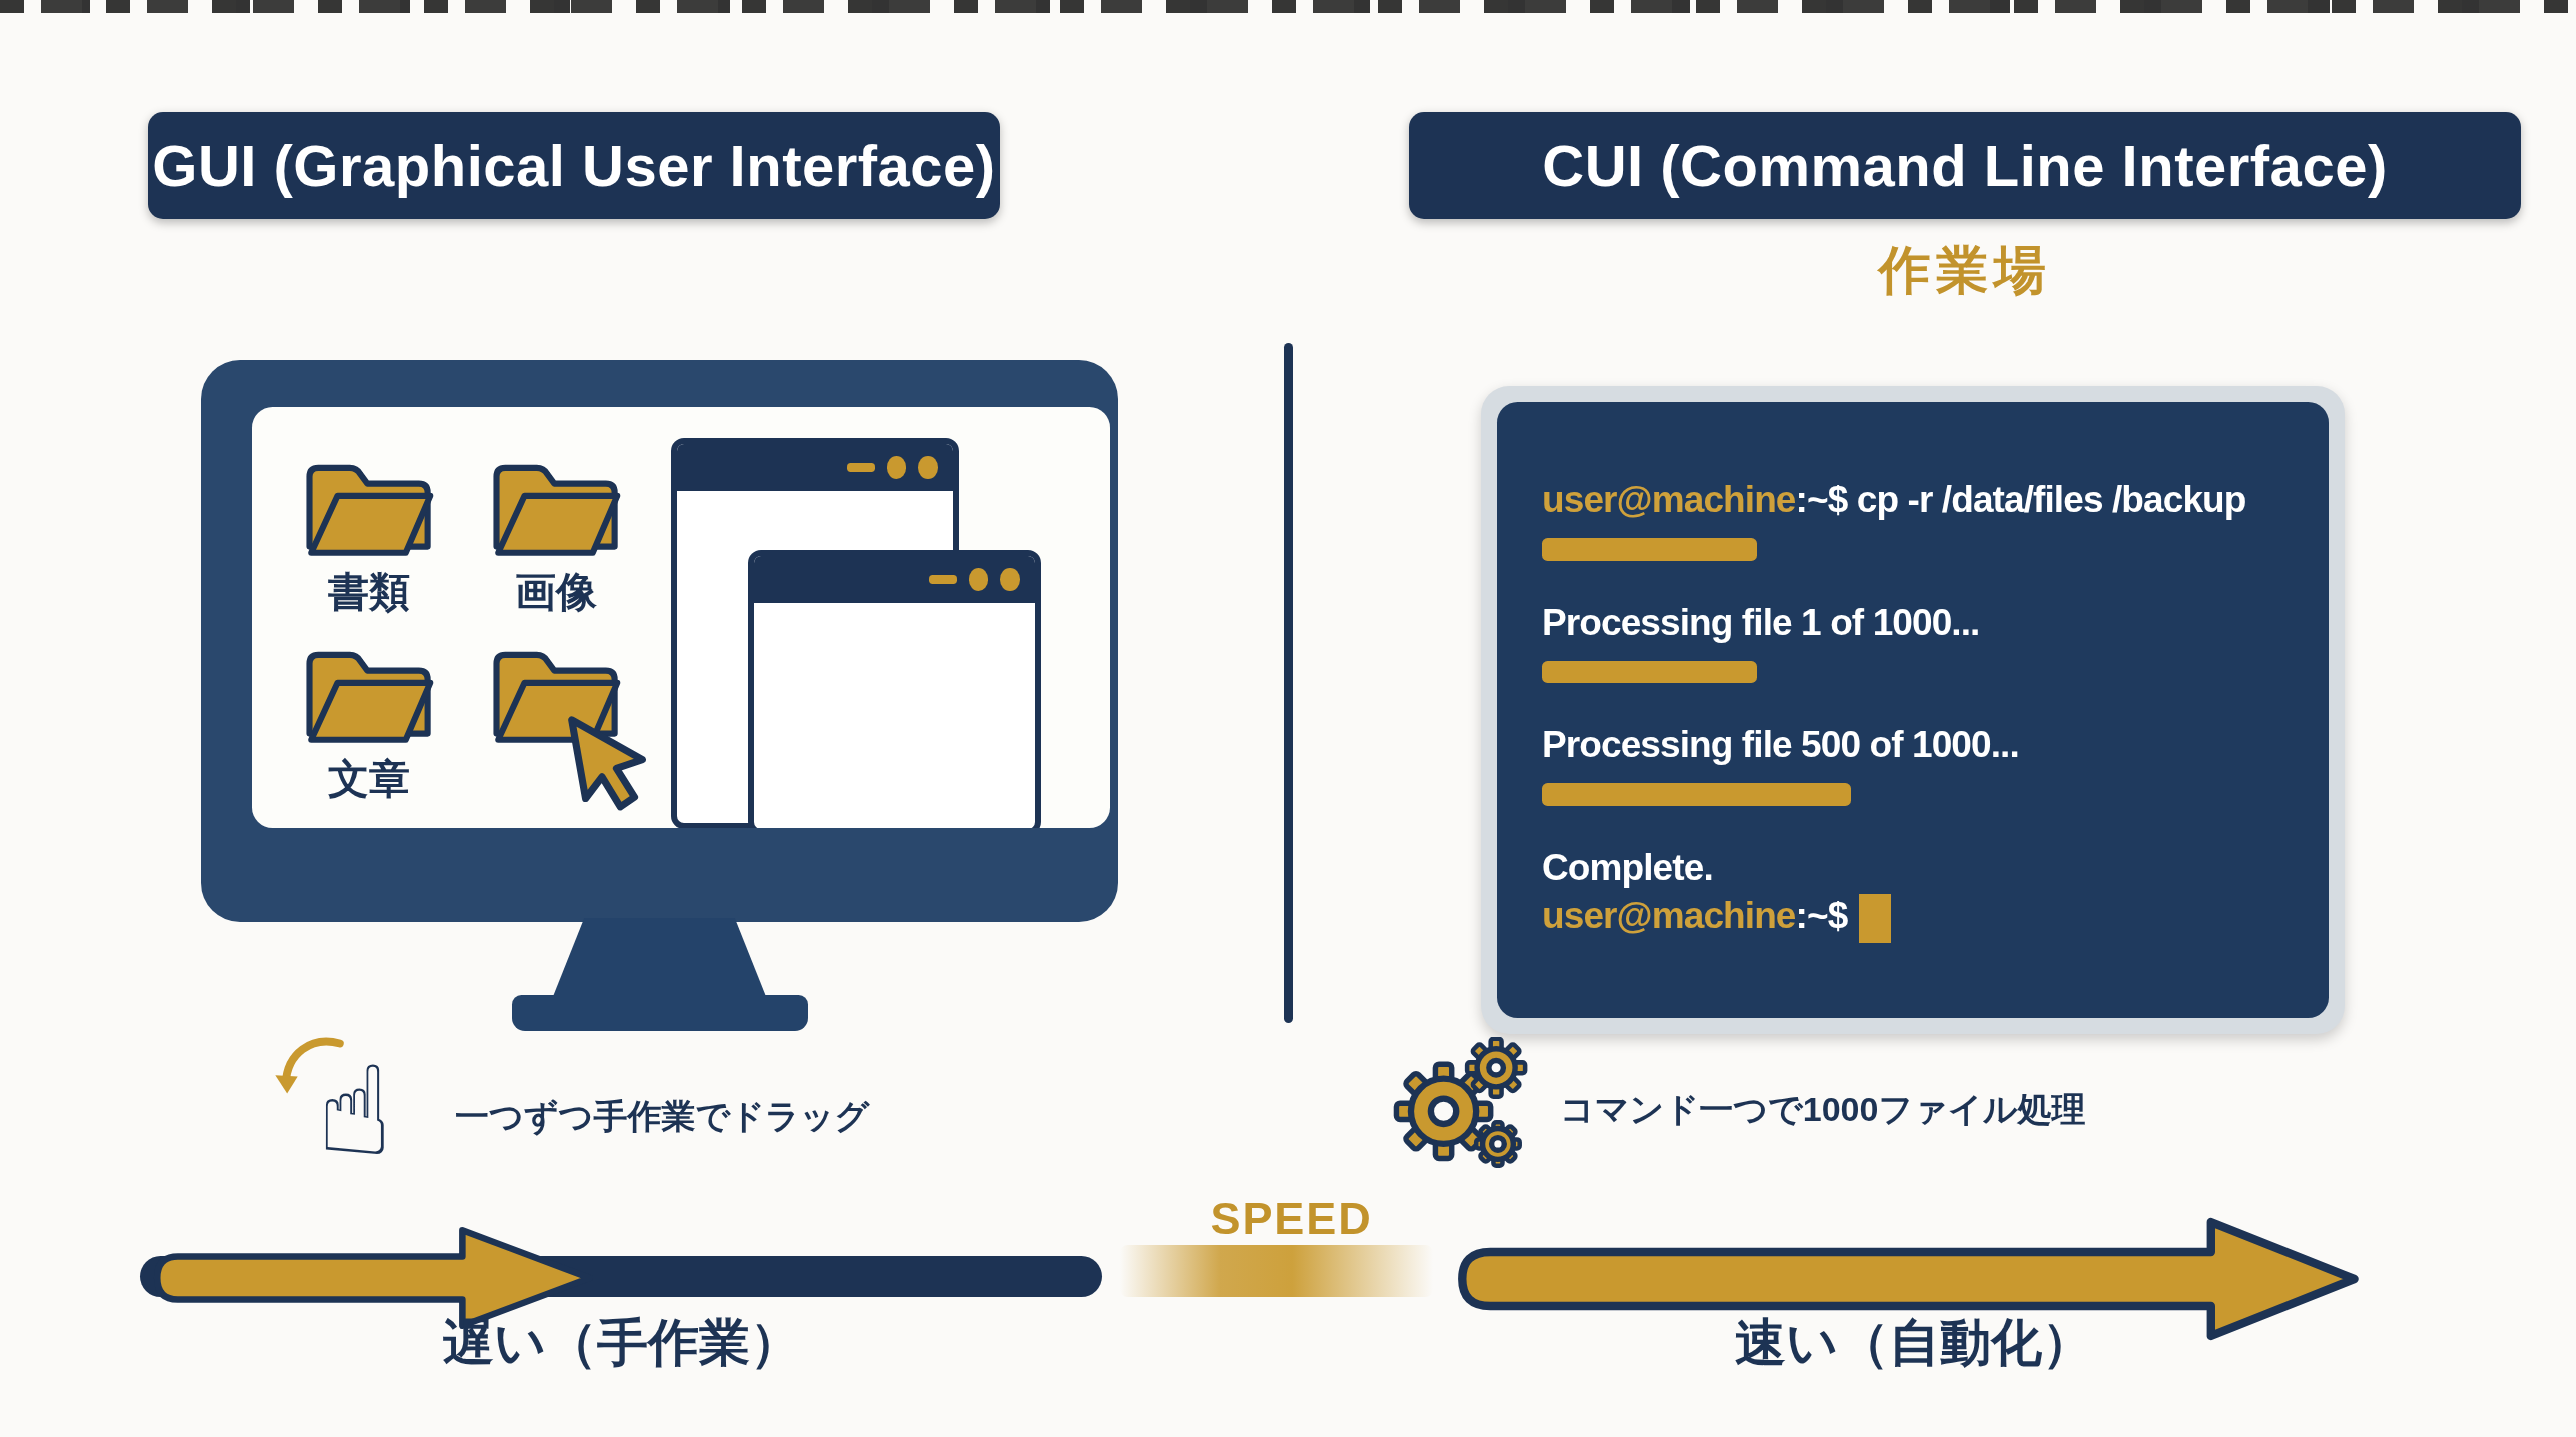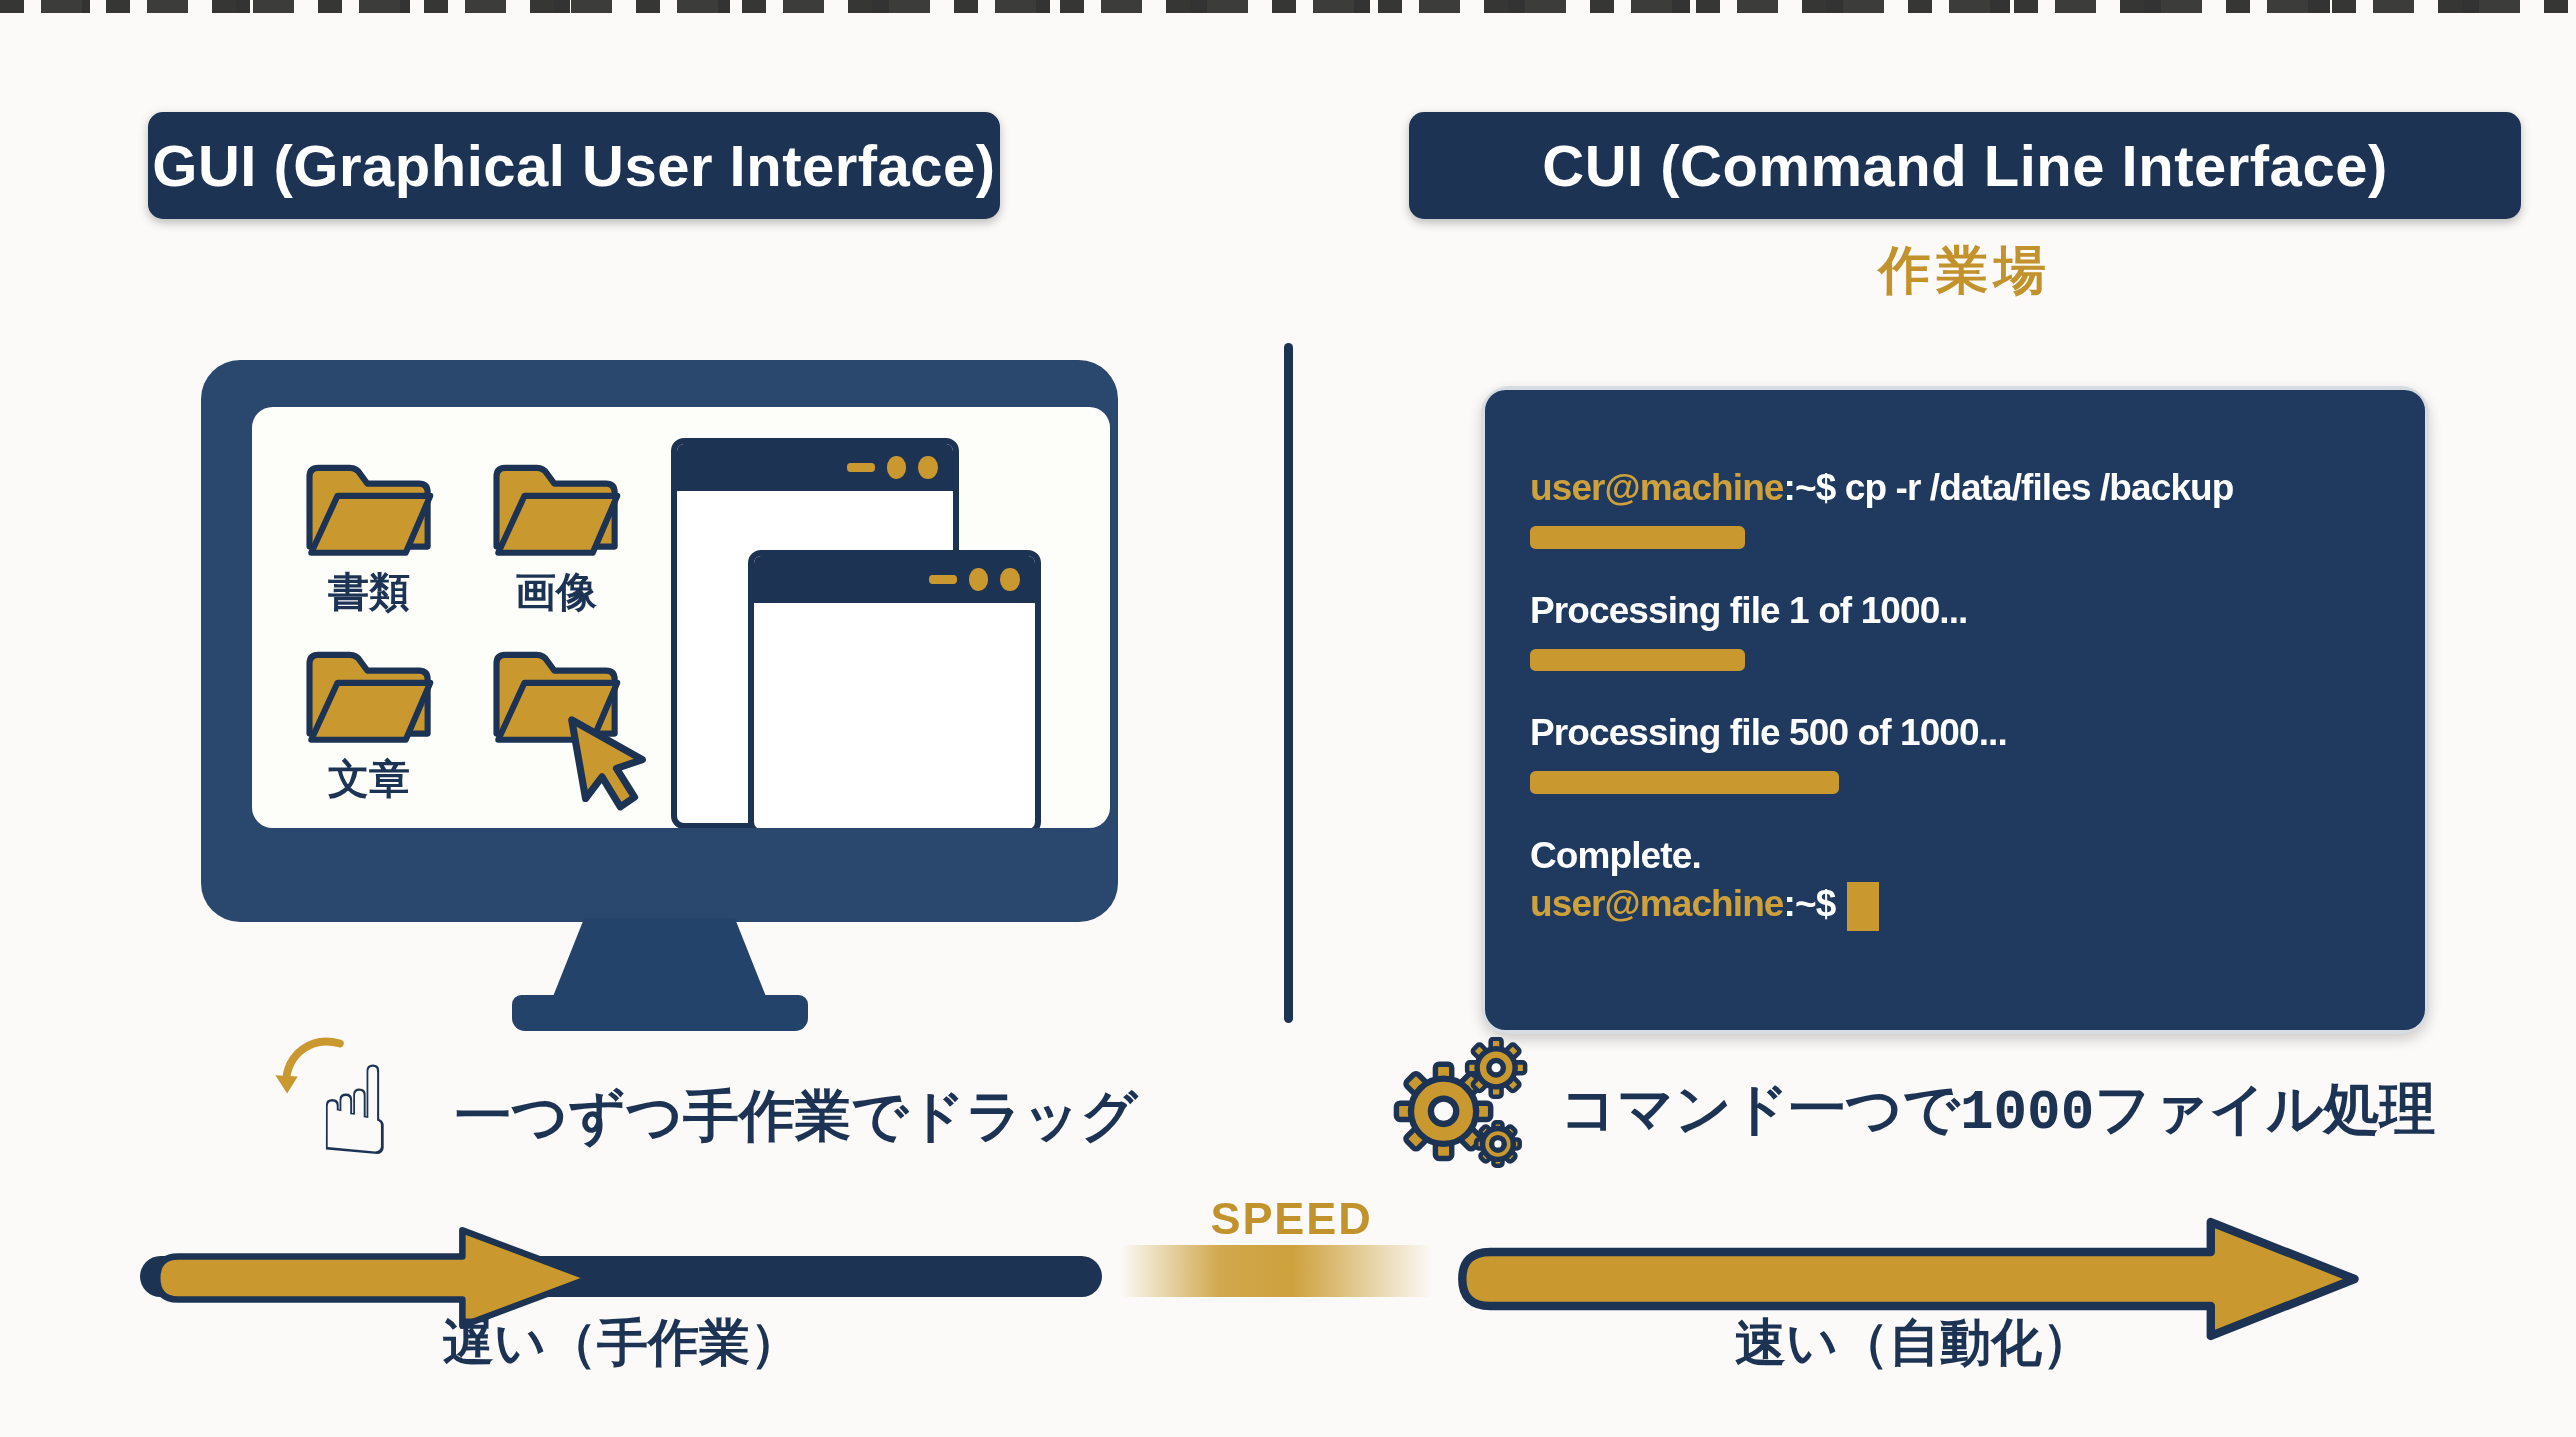--- a/index.html
+++ b/index.html
@@ -32,36 +32,36 @@
   .f1{left:47px;top:43px;} .f2{left:234px;top:43px;} .f3{left:47px;top:230px;} .f4{left:234px;top:230px;}
   .win{background:#ffffff;border:6.6px solid #1d3354;border-radius:13px;overflow:hidden;}
   .win1{left:419px;top:31px;width:276px;height:379px;}
   .win2{left:496px;top:143px;width:281px;height:273px;}
   .winbar{height:47px;background:#1d3354;display:flex;align-items:center;justify-content:flex-end;
     gap:12px;padding-right:15px;}
   .dash{width:28px;height:8.4px;background:#c9992f;border-radius:3.7px;}
   .dot{width:19.7px;height:22.5px;background:#c9992f;border-radius:50%;}
   .cursor-pos{left:315px;top:301px;width:89px;height:114px;transform:rotate(-10deg);z-index:6;}
   
-  .term-frame{left:1481px;top:386px;width:948px;height:648px;background:#d6dce1;border-radius:28px;
-    padding:4px;box-sizing:border-box;box-shadow:0 5.6px 13px rgba(0,0,0,.18);}
+  .term-frame{left:1481px;top:386px;width:864px;height:648px;background:#d6dce1;border-radius:28px;
+    padding:16px;box-sizing:border-box;box-shadow:0 5.6px 13px rgba(0,0,0,.18);}
   .term{width:100%;height:100%;background:#1f3a5e;border-radius:20.6px;box-sizing:border-box;
     padding:77px 45px 28px 45px;display:flex;flex-direction:column;color:#ffffff;
     font-size:37px;letter-spacing:-0.9px;}
   .gold-t{color:#cfa13b;}
   .pbar{height:22.5px;background:#c9992f;border-radius:5.6px;margin-top:17px;}
   .pbar-s{width:215px;} .pbar-l{width:309px;}
   .term-row{margin-top:41px;}
   .term-row-first{margin-top:0;}
   .cursor-block{display:inline-block;width:32px;height:49px;background:#c9992f;vertical-align:middle;margin-left:11.2px;}
   
   .cap-row{display:flex;align-items:center;gap:24px;}
   .cap-left{left:281px;top:1037px;}
   .cap-right{left:1391px;top:1037px;}
-  .cap-text{font-size:56px;color:#1d3354;font-family:Liberation Mono, monospace;}
+  .cap-text{font-size:34px;color:#1d3354;}
   .hand-wrap{position:relative;width:150px;height:159px;}
   .hand-glyph{position:absolute;left:36px;top:5.6px;font-size:124px;line-height:1.1;color:#1d3354;}
   .arc-svg{position:absolute;left:-7.5px;top:-3.7px;}
   
   .speed{left:1151px;top:1193px;width:281px;text-align:center;font-size:45px;color:#c2932c;letter-spacing:1.9px;}
   .larrow-wrap{left:140px;top:1217px;width:964px;height:122px;}
   .larrow-bar{left:0;top:39px;width:962px;height:41px;background:#1d3354;border-radius:20.6px;}
   .grad-bar{left:1120px;top:1245px;width:313px;height:52px;border-radius:7.5px;
     background:linear-gradient(90deg,rgba(201,153,47,0) 0%,rgba(201,153,47,.85) 32%,rgba(203,156,50,.95) 55%,rgba(201,153,47,0) 100%);}
   .alabel{font-size:51px;color:#1d3354;text-align:center;}

